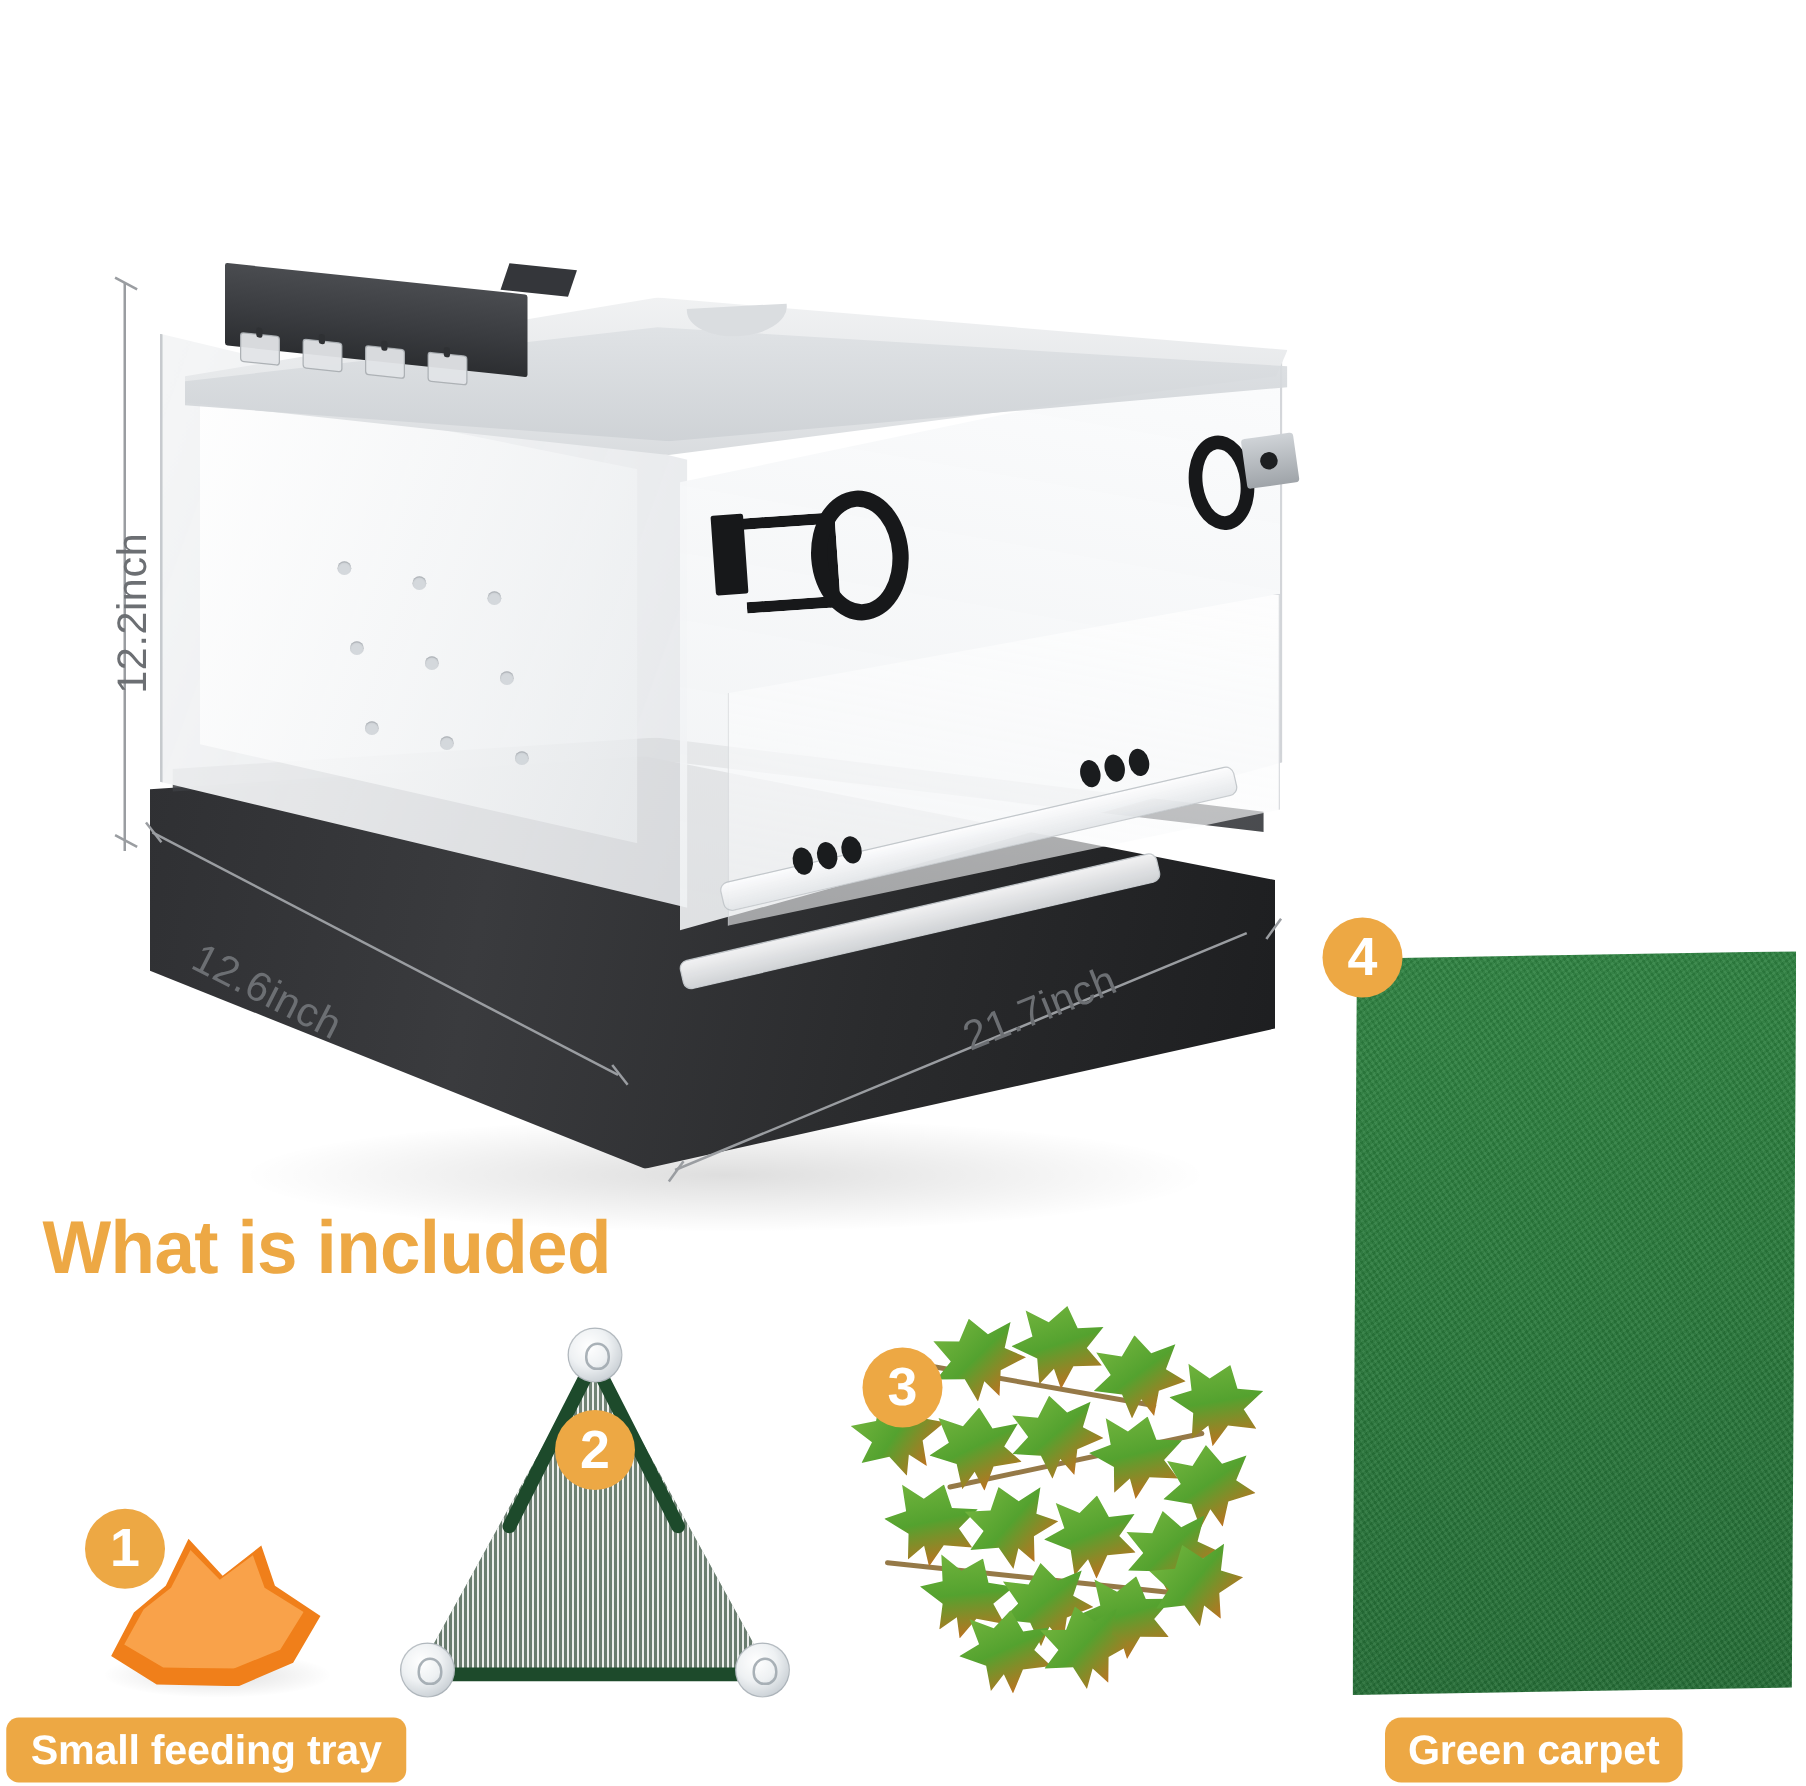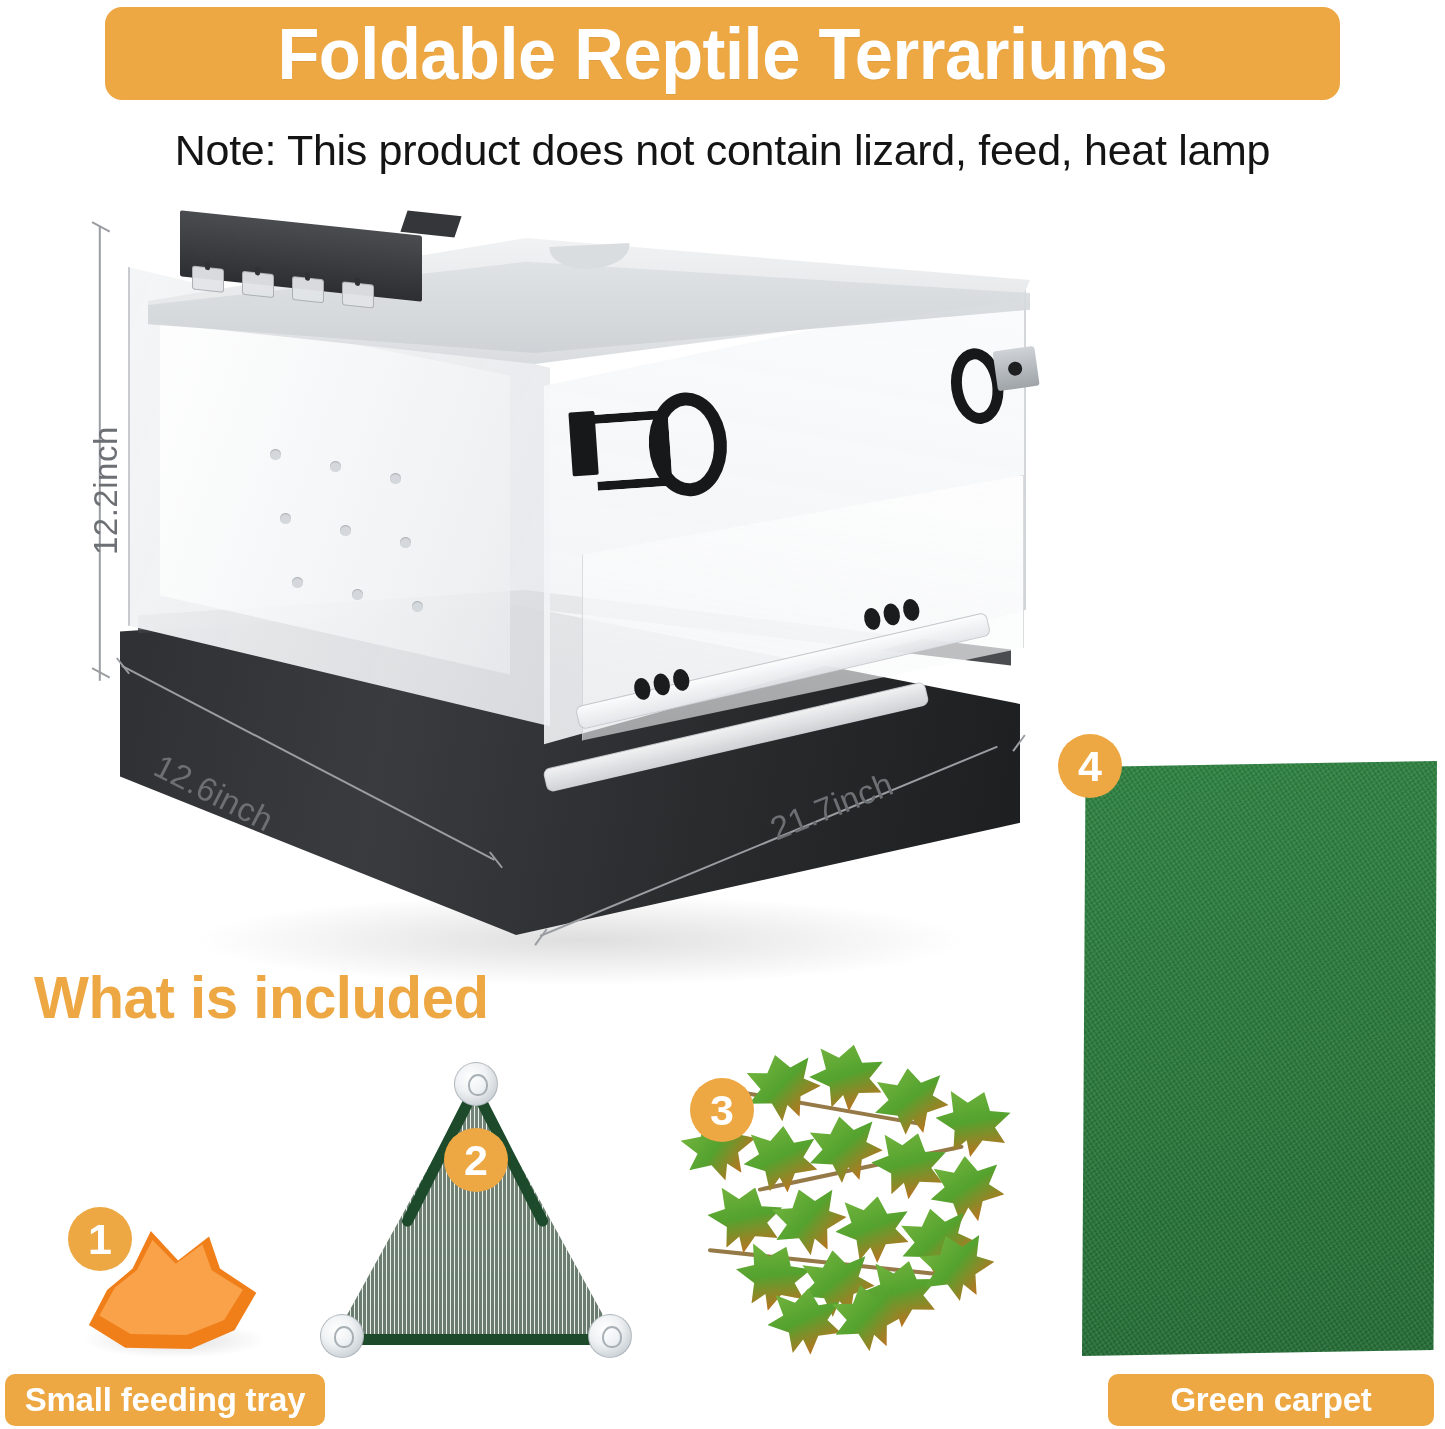--- a/index.html
+++ b/index.html
@@ -400,21 +400,21 @@
     font-size: 33px;
     font-weight: bold;
     letter-spacing: -0.2px;
     white-space: nowrap;
     padding: 16px 16px;
     box-sizing: border-box;
   }
   .chip.c1 { left: 5px;   top: 1374px; width: 320px; }
   .chip.c2 { left: 400px; top: 1374px; width: 238px; }
   .chip.c3 { left: 713px; top: 1374px; width: 298px; }
-  .chip.c4 { left: 1108px;top: 1374px; width: 326px; }
+  .chip.c4 { left: 1108px;top: 1374px; width: 238px; border-radius: 13px; }
 
   
   .tray {
     position: absolute;
     left: 78px;
     top: 1215px;
     width: 182px;
     height: 134px;
   }
   .tray .outer {
@@ -520,25 +520,21 @@
     position: absolute;
     border-radius: 50%;
     background: radial-gradient(ellipse at center, rgba(0,0,0,0.13) 0%, rgba(0,0,0,0) 72%);
   }
 </style>
 </head>
 <body>
 
 <div id="page">
 
-  <div class="title-banner">
-    <span class="title-text">Foldable Reptile Terrariums</span>
-  </div>
-
-  <div class="note-text">Note: This product does not contain lizard, feed, heat lamp</div>
+
 
   <div class="product-stage">
 
     <div class="shadow-soft" style="left:200px; top:700px; width:760px; height:90px;"></div>
 
     <div class="box-wrap">
 
       <div class="base-solid"></div>
       <div class="base-top-ledge"></div>
 

